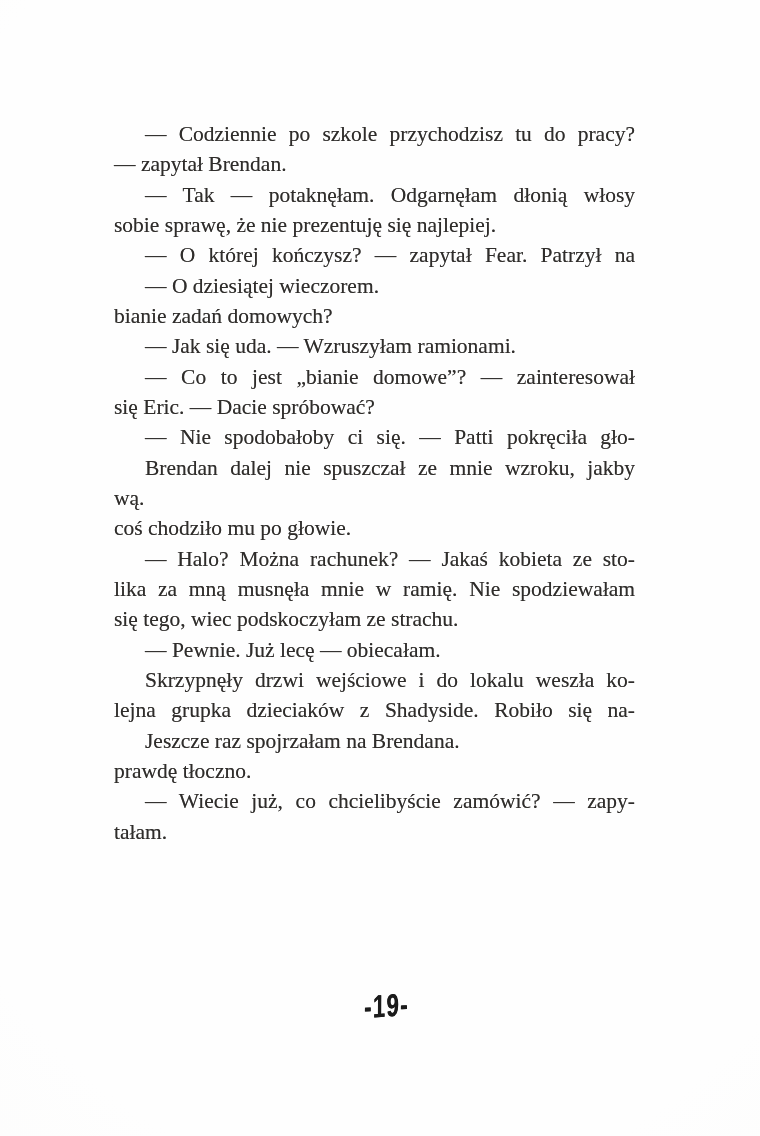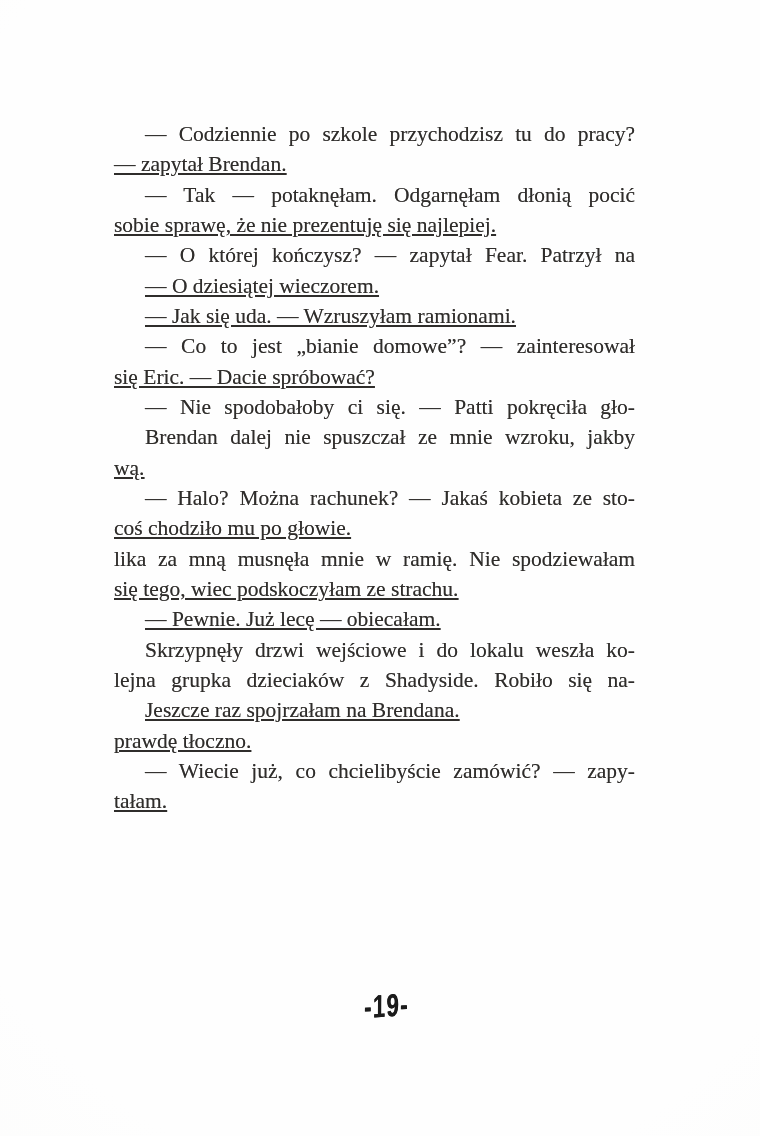--- a/index.html
+++ b/index.html
@@ -28,21 +28,20 @@
     text-shadow: 0 0 0.5px rgba(47, 45, 43, 0.55);
   }
   .line {
     text-align: justify;
     text-align-last: justify;
     height: 30.33px;
     overflow: visible;
   }
   .line.last {
     text-align-last: left;
-    text-decoration: underline;
   }
   .line.indent {
     text-indent: 31px;
   }
   .footer {
     position: absolute;
     top: 992px;
     left: 0;
     width: 760px;
     text-align: center;
@@ -59,32 +58,33 @@
     text-shadow: 0.5px 0 0 #1b1b1b;
   }
 </style>
 </head>
 <body>
 
 <div class="page">
   <div class="text-block" id="text-block">
       <div class="line indent">— Codziennie po szkole przychodzisz tu do pracy?</div>
       <div class="line last">— zapytał Brendan.</div>
-      <div class="line indent">— Tak — potaknęłam. Odgarnęłam dłonią pocić</div>
+      <div class="line indent">— Tak — potaknęłam. Odgarnęłam dłonią włosy</div>
       <div class="line last">sobie sprawę, że nie prezentuję się najlepiej.</div>
       <div class="line indent">— O której kończysz? — zapytał Fear. Patrzył na</div>
       <div class="line last indent">— O dziesiątej wieczorem.</div>
+      <div class="line last">bianie zadań domowych?</div>
       <div class="line last indent">— Jak się uda. — Wzruszyłam ramionami.</div>
       <div class="line indent">— Co to jest „bianie domowe”? — zainteresował</div>
       <div class="line last">się Eric. — Dacie spróbować?</div>
       <div class="line indent">— Nie spodobałoby ci się. — Patti pokręciła gło-</div>
       <div class="line indent">Brendan dalej nie spuszczał ze mnie wzroku, jakby</div>
       <div class="line last">wą.</div>
+      <div class="line last">coś chodziło mu po głowie.</div>
       <div class="line indent">— Halo? Można rachunek? — Jakaś kobieta ze sto-</div>
-      <div class="line last">coś chodziło mu po głowie.</div>
       <div class="line">lika za mną musnęła mnie w ramię. Nie spodziewałam</div>
       <div class="line last">się tego, wiec podskoczyłam ze strachu.</div>
       <div class="line last indent">— Pewnie. Już lecę — obiecałam.</div>
       <div class="line indent">Skrzypnęły drzwi wejściowe i do lokalu weszła ko-</div>
       <div class="line">lejna grupka dzieciaków z Shadyside. Robiło się na-</div>
       <div class="line last indent">Jeszcze raz spojrzałam na Brendana.</div>
       <div class="line last">prawdę tłoczno.</div>
       <div class="line indent">— Wiecie już, co chcielibyście zamówić? — zapy-</div>
       <div class="line last">tałam.</div>
     </div>

